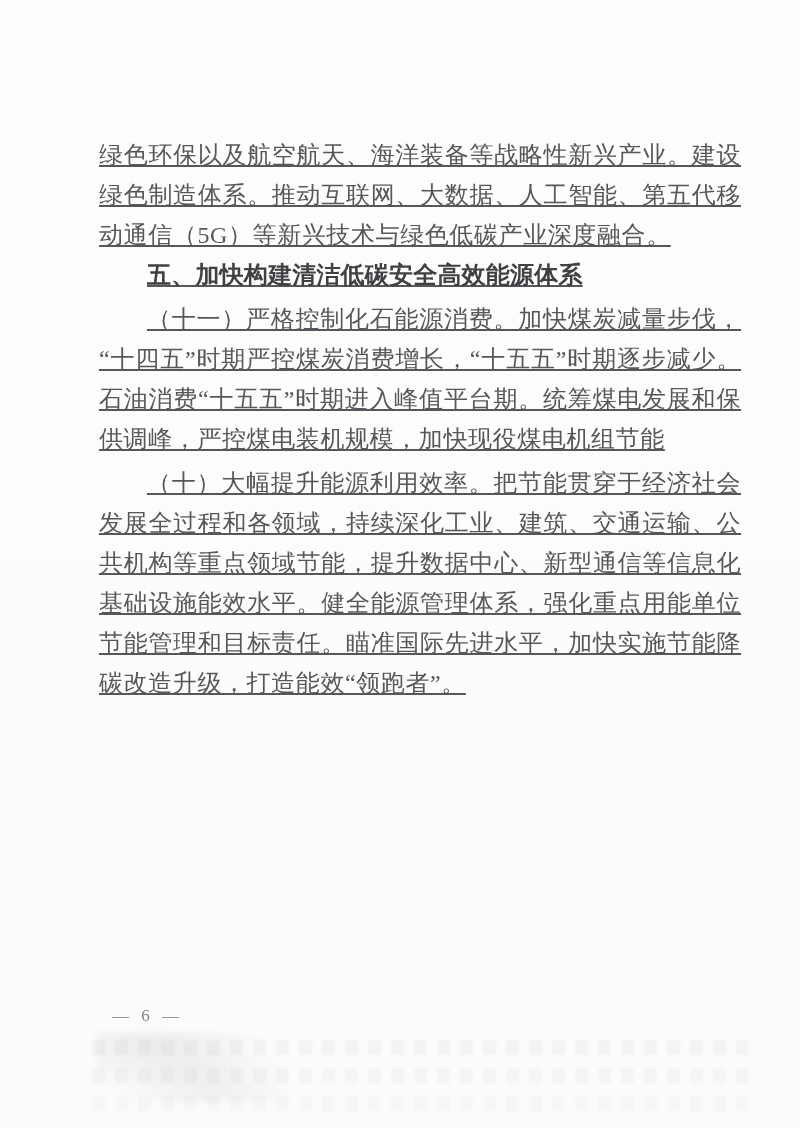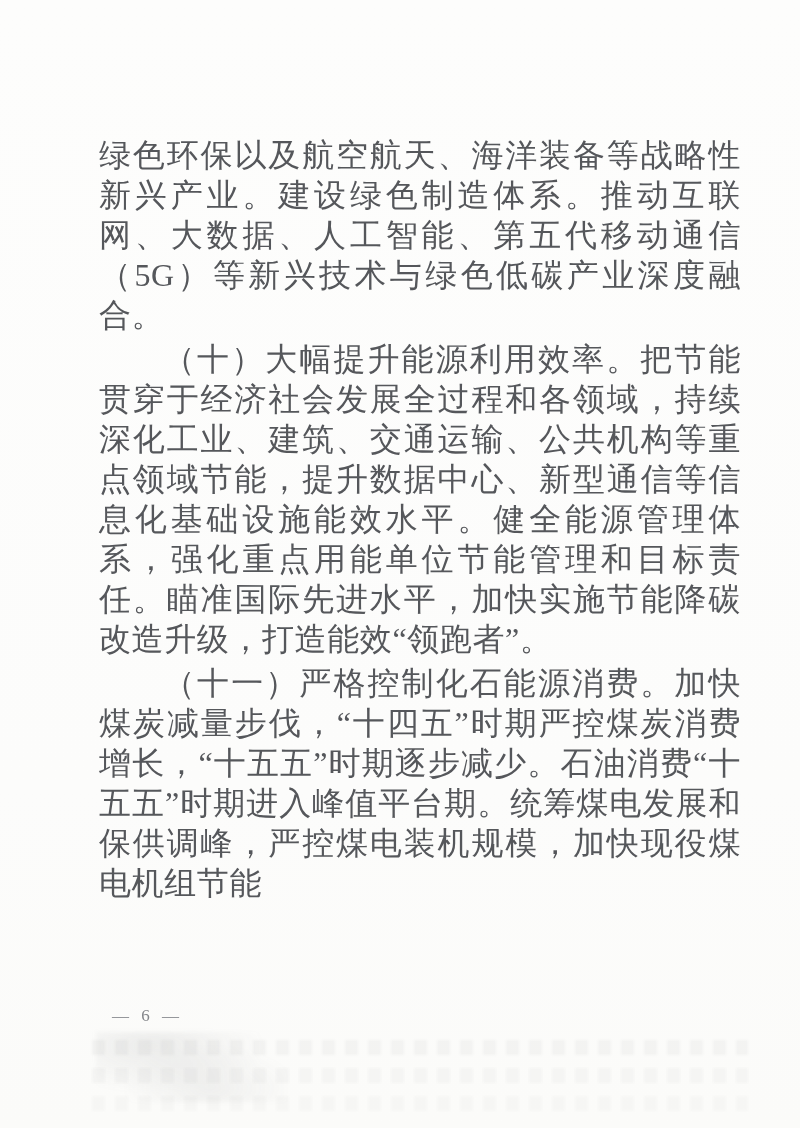--- a/index.html
+++ b/index.html
@@ -14,25 +14,26 @@
     background: linear-gradient(180deg, #fdfdfc 0%, #fcfcfb 70%, #fbfbf9 100%);
     overflow: hidden;
     font-family: "Liberation Serif", "DejaVu Serif", serif;
   }
   .text-block {
     position: absolute;
     left: 99px;
     top: 135px;
     width: 642px;
     color: #55575b;
-    font-size: 32px;
+    font-size: 24px;
     line-height: 40px;
     letter-spacing: 0.6px;
     text-align: justify;
     text-justify: inter-character;
+    text-decoration: underline;
   }
   .text-block p {
     margin: 0;
     text-indent: 2em;
   }
   p.para-continuation {
     text-indent: 0;
   }
   p.section-heading {
     font-weight: bold;
@@ -76,22 +77,23 @@
     filter: blur(2px);
   }
 </style>
 </head>
 <body>
 
 <div class="sheet">
 
   <div class="text-block">
     <p class="para-continuation">绿色环保以及航空航天、海洋装备等战略性新兴产业。建设绿色制造体系。推动互联网、大数据、人工智能、第五代移动通信（5G）等新兴技术与绿色低碳产业深度融合。</p>
+    <p class="section-heading">五、加快构建清洁低碳安全高效能源体系</p>
+    <p class="para-gap">（十一）严格控制化石能源消费。加快煤炭减量步伐，“十四五”时期严控煤炭消费增长，“十五五”时期逐步减少。石油消费“十五五”时期进入峰值平台期。统筹煤电发展和保供调峰，严控煤电装机规模，加快现役煤电机组节能</p>
     <p class="para-gap">（十）大幅提升能源利用效率。把节能贯穿于经济社会发展全过程和各领域，持续深化工业、建筑、交通运输、公共机构等重点领域节能，提升数据中心、新型通信等信息化基础设施能效水平。健全能源管理体系，强化重点用能单位节能管理和目标责任。瞄准国际先进水平，加快实施节能降碳改造升级，打造能效“领跑者”。</p>
-    <p class="para-gap">（十一）严格控制化石能源消费。加快煤炭减量步伐，“十四五”时期严控煤炭消费增长，“十五五”时期逐步减少。石油消费“十五五”时期进入峰值平台期。统筹煤电发展和保供调峰，严控煤电装机规模，加快现役煤电机组节能</p>
   </div>
 
   <div class="page-number">— 6 —</div>
 
   <div class="bleed-row" style="top:1040px;"></div>
   <div class="bleed-row" style="top:1068px; opacity:0.8;"></div>
   <div class="bleed-row" style="top:1096px; opacity:0.6;"></div>
   <div class="bleed-smudge"></div>
 
 </div>

